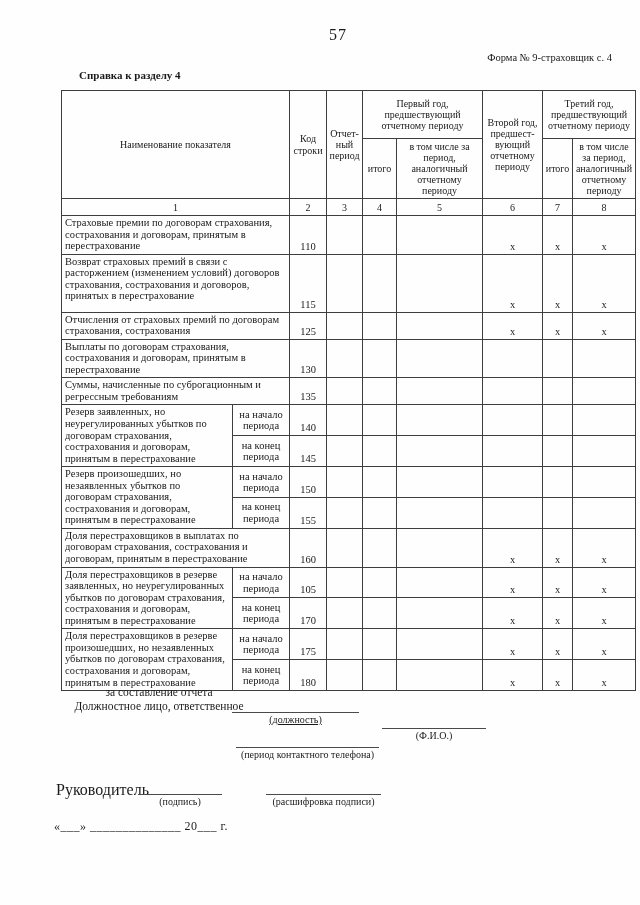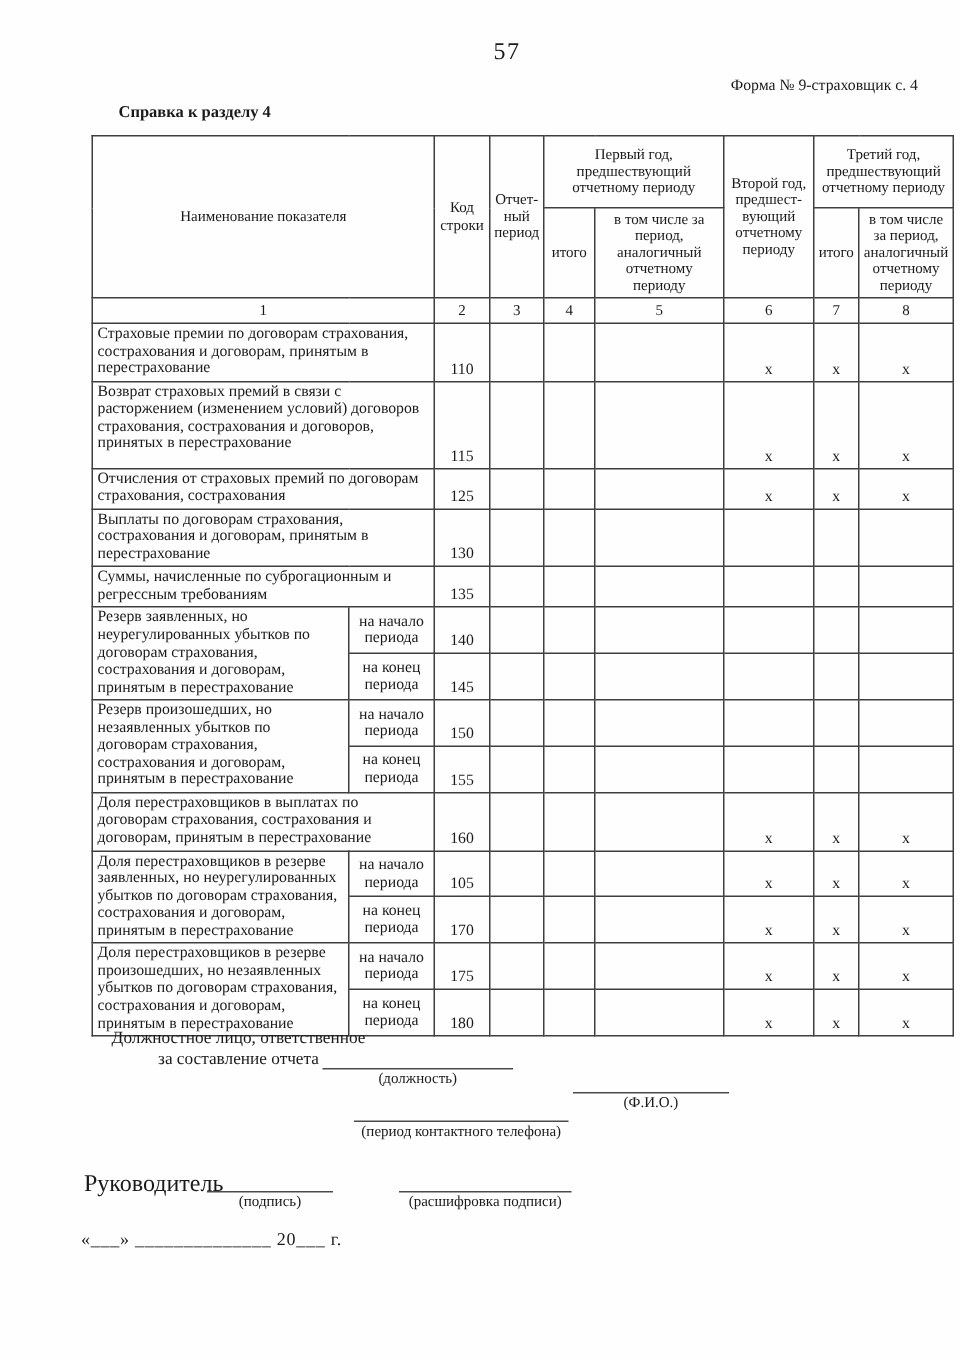--- a/index.html
+++ b/index.html
@@ -95,21 +95,21 @@
   }
   .footer .abs { position: absolute; }
   .official-label {
     left: 56px; top: 0;
     width: 206px;
     text-align: center;
     line-height: 1.18;
     font-size: 11.5px;
   }
   .sig { border-top: 1px solid #4a4a4a; text-align: center; font-size: 10px; padding-top: 1px; line-height: 1.15; }
-  .sig-position   { left: 215px; top: 26px; width: 127px; }
+  .sig-position   { left: 232px; top: 26px; width: 127px; text-decoration: underline; }
   .sig-fio        { left: 382px; top: 26px; width: 104px; margin-top: 16px; }
   .sig-phone      { left: 236px; top: 61px; width: 143px; }
   .head-label     { left: 56px;  top: 95px; font-size: 16px; }
   .sig-sign       { left: 138px; top: 108px; width: 84px; }
   .sig-transcript { left: 266px; top: 108px; width: 115px; }
   .date-line      { left: 54px;  top: 133px; font-size: 12px; letter-spacing: 0.5px; }
 </style>
 </head>
 <body>
 
@@ -305,22 +305,22 @@
         <td class="val"></td>
         <td class="val">x</td>
         <td class="val">x</td>
         <td class="val">x</td>
       </tr>
     </tbody>
   </table>
 
   <div class="footer">
     <div class="abs official-label">
+      <div>за составление отчета</div>
       <div>Должностное лицо, ответственное</div>
-      <div>за составление отчета</div>
     </div>
     <div class="abs sig sig-position">
       <span>(должность)</span>
     </div>
     <div class="abs sig sig-fio">
       <span>(Ф.И.О.)</span>
     </div>
     <div class="abs sig sig-phone">
       <span>(период контактного телефона)</span>
     </div>

